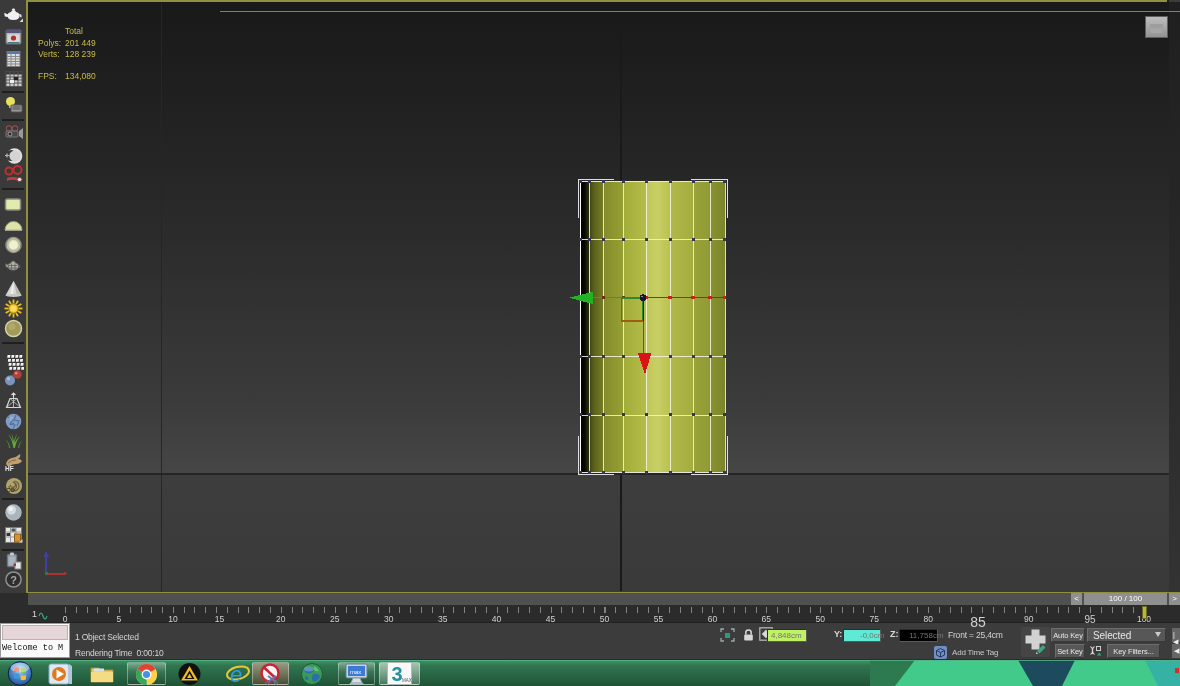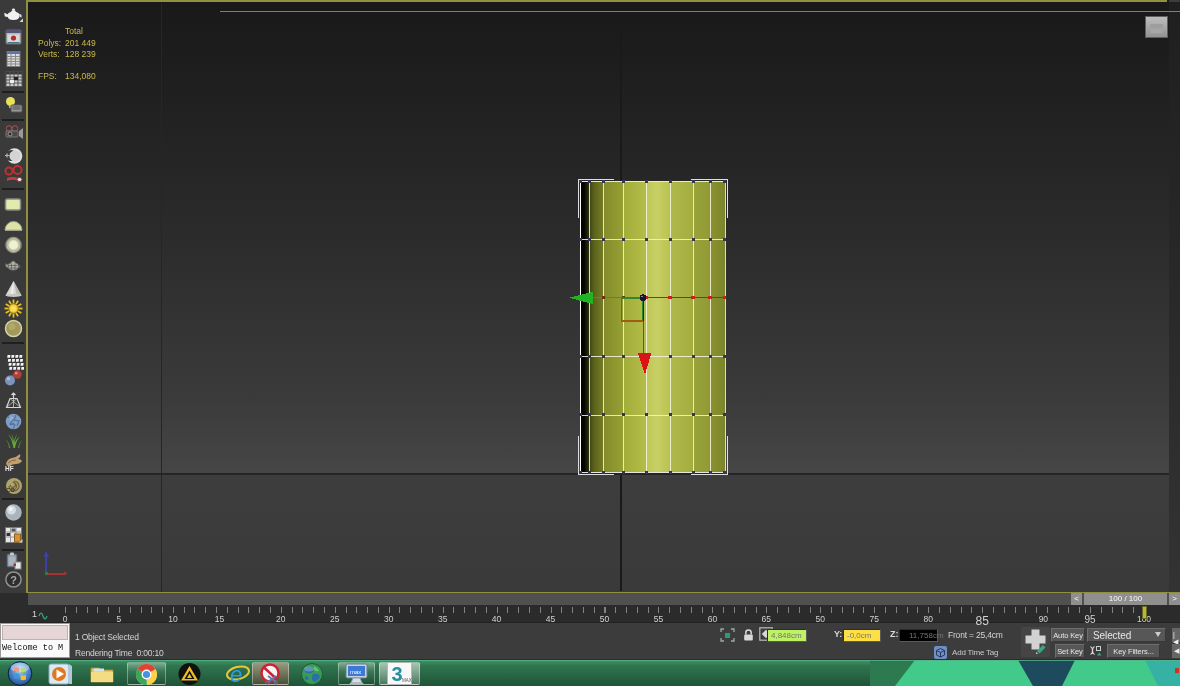--- a/index.html
+++ b/index.html
@@ -335,22 +335,22 @@
 <div class="a" style="left:430.65000000000003px;top:614px;width:24px;text-align:center;font-size:8.5px;color:#d2d2d2">35</div>
 <div class="a" style="left:484.6px;top:614px;width:24px;text-align:center;font-size:8.5px;color:#d2d2d2">40</div>
 <div class="a" style="left:538.55px;top:614px;width:24px;text-align:center;font-size:8.5px;color:#d2d2d2">45</div>
 <div class="a" style="left:592.5px;top:614px;width:24px;text-align:center;font-size:8.5px;color:#d2d2d2">50</div>
 <div class="a" style="left:646.45px;top:614px;width:24px;text-align:center;font-size:8.5px;color:#d2d2d2">55</div>
 <div class="a" style="left:700.4000000000001px;top:614px;width:24px;text-align:center;font-size:8.5px;color:#d2d2d2">60</div>
 <div class="a" style="left:754.35px;top:614px;width:24px;text-align:center;font-size:8.5px;color:#d2d2d2">65</div>
 <div class="a" style="left:808.3000000000001px;top:614px;width:24px;text-align:center;font-size:8.5px;color:#d2d2d2">50</div>
 <div class="a" style="left:862.25px;top:614px;width:24px;text-align:center;font-size:8.5px;color:#d2d2d2">75</div>
 <div class="a" style="left:916.2px;top:614px;width:24px;text-align:center;font-size:8.5px;color:#d2d2d2">80</div>
-<div class="a" style="left:970.1500000000001px;top:614px;width:24px;text-align:center;font-size:12px;color:#d2d2d2">85</div>
-<div class="a" style="left:1024.1px;top:614px;width:24px;text-align:right;font-size:8.5px;color:#d2d2d2">90</div>
+<div class="a" style="left:970.1500000000001px;top:614px;width:24px;text-align:left;font-size:14px;color:#d2d2d2">85</div>
+<div class="a" style="left:1024.1px;top:614px;width:24px;text-align:left;font-size:8.5px;color:#d2d2d2">90</div>
 <div class="a" style="left:1078.05px;top:614px;width:24px;text-align:center;font-size:10px;color:#d2d2d2">95</div>
 <div class="a" style="left:1132.0px;top:614px;width:24px;text-align:center;font-size:8.5px;color:#d2d2d2">100</div>
 <div class="a" style="left:1141.5px;top:606px;width:5px;height:13px;background:#b8b840;border:1px solid #6a6a20"></div>
 <svg class="a" style="left:31px;top:607px" width="22" height="13">
       <text x="1" y="10" font-family="Liberation Sans" font-size="9" fill="#d8d8d8">1</text>
       <path d="M8 9 q2-6 4 0 q2 6 4 0" stroke="#3aa88a" fill="none" stroke-width="1.2"></path>
     </svg>
 <div class="a" style="left:75px;top:632px;font-size:8.5px;letter-spacing:-0.2px;color:#d4d4d4">1 Object Selected</div>
 <div class="a" style="left:75px;top:648px;font-size:8.5px;letter-spacing:-0.2px;color:#d4d4d4">Rendering Time&nbsp; 0:00:10</div>
 <svg class="a" style="left:720px;top:628px" width="15" height="14">
@@ -361,21 +361,21 @@
       <path d="M2.8 6.5 V4.8 a2.7 2.7 0 0 1 5.4 0 V6.5" stroke="#d8d8d8" fill="none" stroke-width="1.5"></path>
       <rect x="1.2" y="6.5" width="8.6" height="6" rx="1" fill="#d8d8d8"></rect>
     </svg>
 <svg class="a" style="left:759px;top:627px" width="14" height="14">
       <rect x="0.8" y="0.8" width="12.4" height="12.4" fill="#3e3e3e" stroke="#bbb" stroke-width="1.2"></rect>
       <rect x="4" y="4" width="6" height="6" fill="#d8d8d8" transform="rotate(45 7 7)"></rect>
     </svg>
 <div class="a" style="left:775px;top:629px;font-size:9px;font-weight:bold;color:#d8d8d8">X:</div>
 <div class="a" style="left:767px;top:628.5px;width:40px;height:13px;background:#bef264;border-top:1px solid #2c2c2c;border-left:1px solid #2c2c2c;border-bottom:1px solid #5a5a5a;border-right:1px solid #5a5a5a;font-size:8px;color:#747474;line-height:12px;padding-left:3px">4,848cm</div>
 <div class="a" style="left:834px;top:629px;font-size:9px;font-weight:bold;color:#d8d8d8">Y:</div>
-<div class="a" style="left:843px;top:628.5px;width:38px;height:13px;background:#fde047;border-top:1px solid #2c2c2c;border-left:1px solid #2c2c2c;border-bottom:1px solid #5a5a5a;border-right:1px solid #5a5a5a;font-size:8px;color:#747474;line-height:12px;padding-left:3px">-0,0cm</div>
+<div class="a" style="left:843px;top:628.5px;width:38px;height:13px;background:#5eead4;border-top:1px solid #2c2c2c;border-left:1px solid #2c2c2c;border-bottom:1px solid #5a5a5a;border-right:1px solid #5a5a5a;font-size:8px;color:#747474;line-height:12px;padding-left:16px">-0,0cm</div>
 <div class="a" style="left:890px;top:629px;font-size:9px;font-weight:bold;color:#d8d8d8">Z:</div>
 <div class="a" style="left:899px;top:628.5px;width:39px;height:13px;background:#000000;border-top:1px solid #2c2c2c;border-left:1px solid #2c2c2c;border-bottom:1px solid #5a5a5a;border-right:1px solid #5a5a5a;font-size:8px;color:#747474;line-height:12px;padding-left:9px">11,758cm</div>
 <div class="a" style="left:948px;top:630px;font-size:8.5px;letter-spacing:-0.2px;color:#d4d4d4">Front = 25,4cm</div>
 <svg class="a" style="left:934px;top:646px" width="13" height="13">
       <rect x="0" y="0" width="13" height="13" rx="2" fill="#6e8ec4"></rect>
       <path d="M6.5 2.5 L10.5 4.5 V9 L6.5 11 L2.5 9 V4.5Z M2.5 4.5 L6.5 6.5 L10.5 4.5 M6.5 6.5 V11" stroke="#2a3a5a" fill="none" stroke-width="1"></path>
     </svg>
 <div class="a" style="left:952px;top:648px;font-size:8px;letter-spacing:-0.2px;color:#c8c8c8">Add Time Tag</div>
 <div class="a" style="left:1021px;top:627px;width:29px;height:30px;background:#454545;border-radius:2px"></div>
 <svg class="a" style="left:1021px;top:627px" width="29" height="30">

